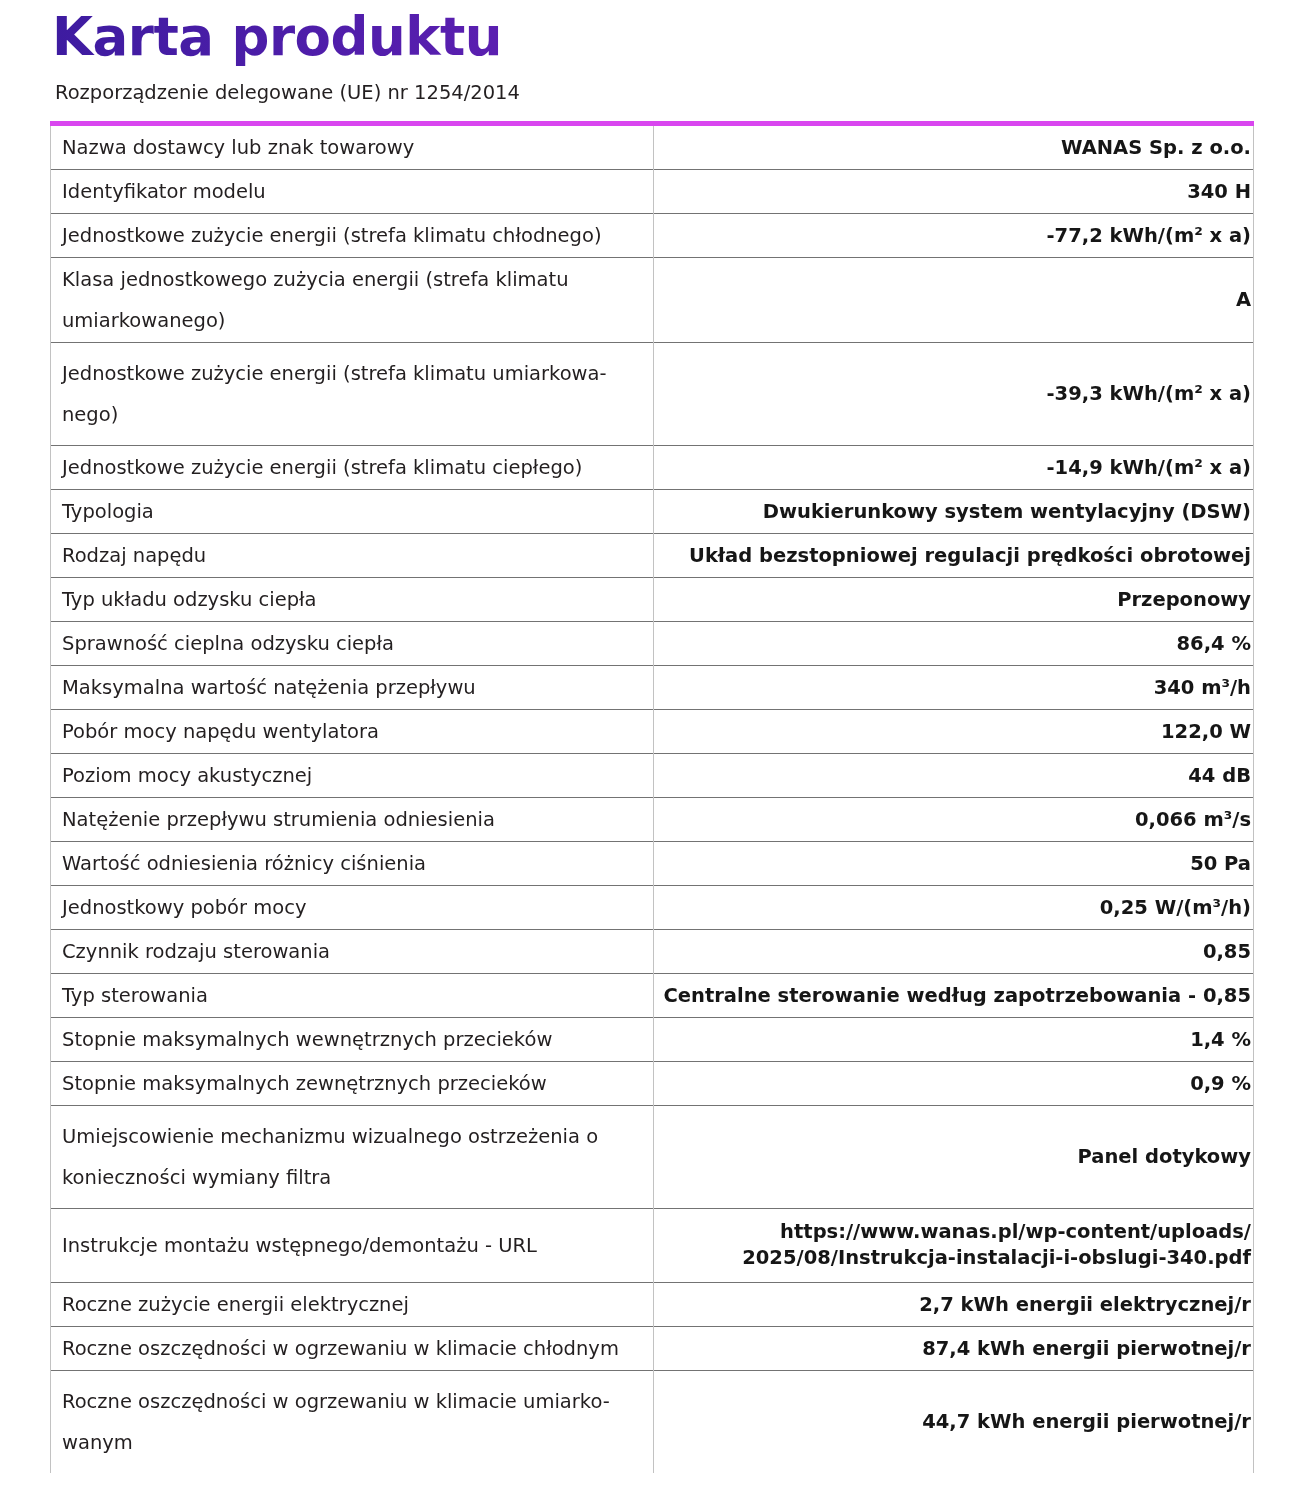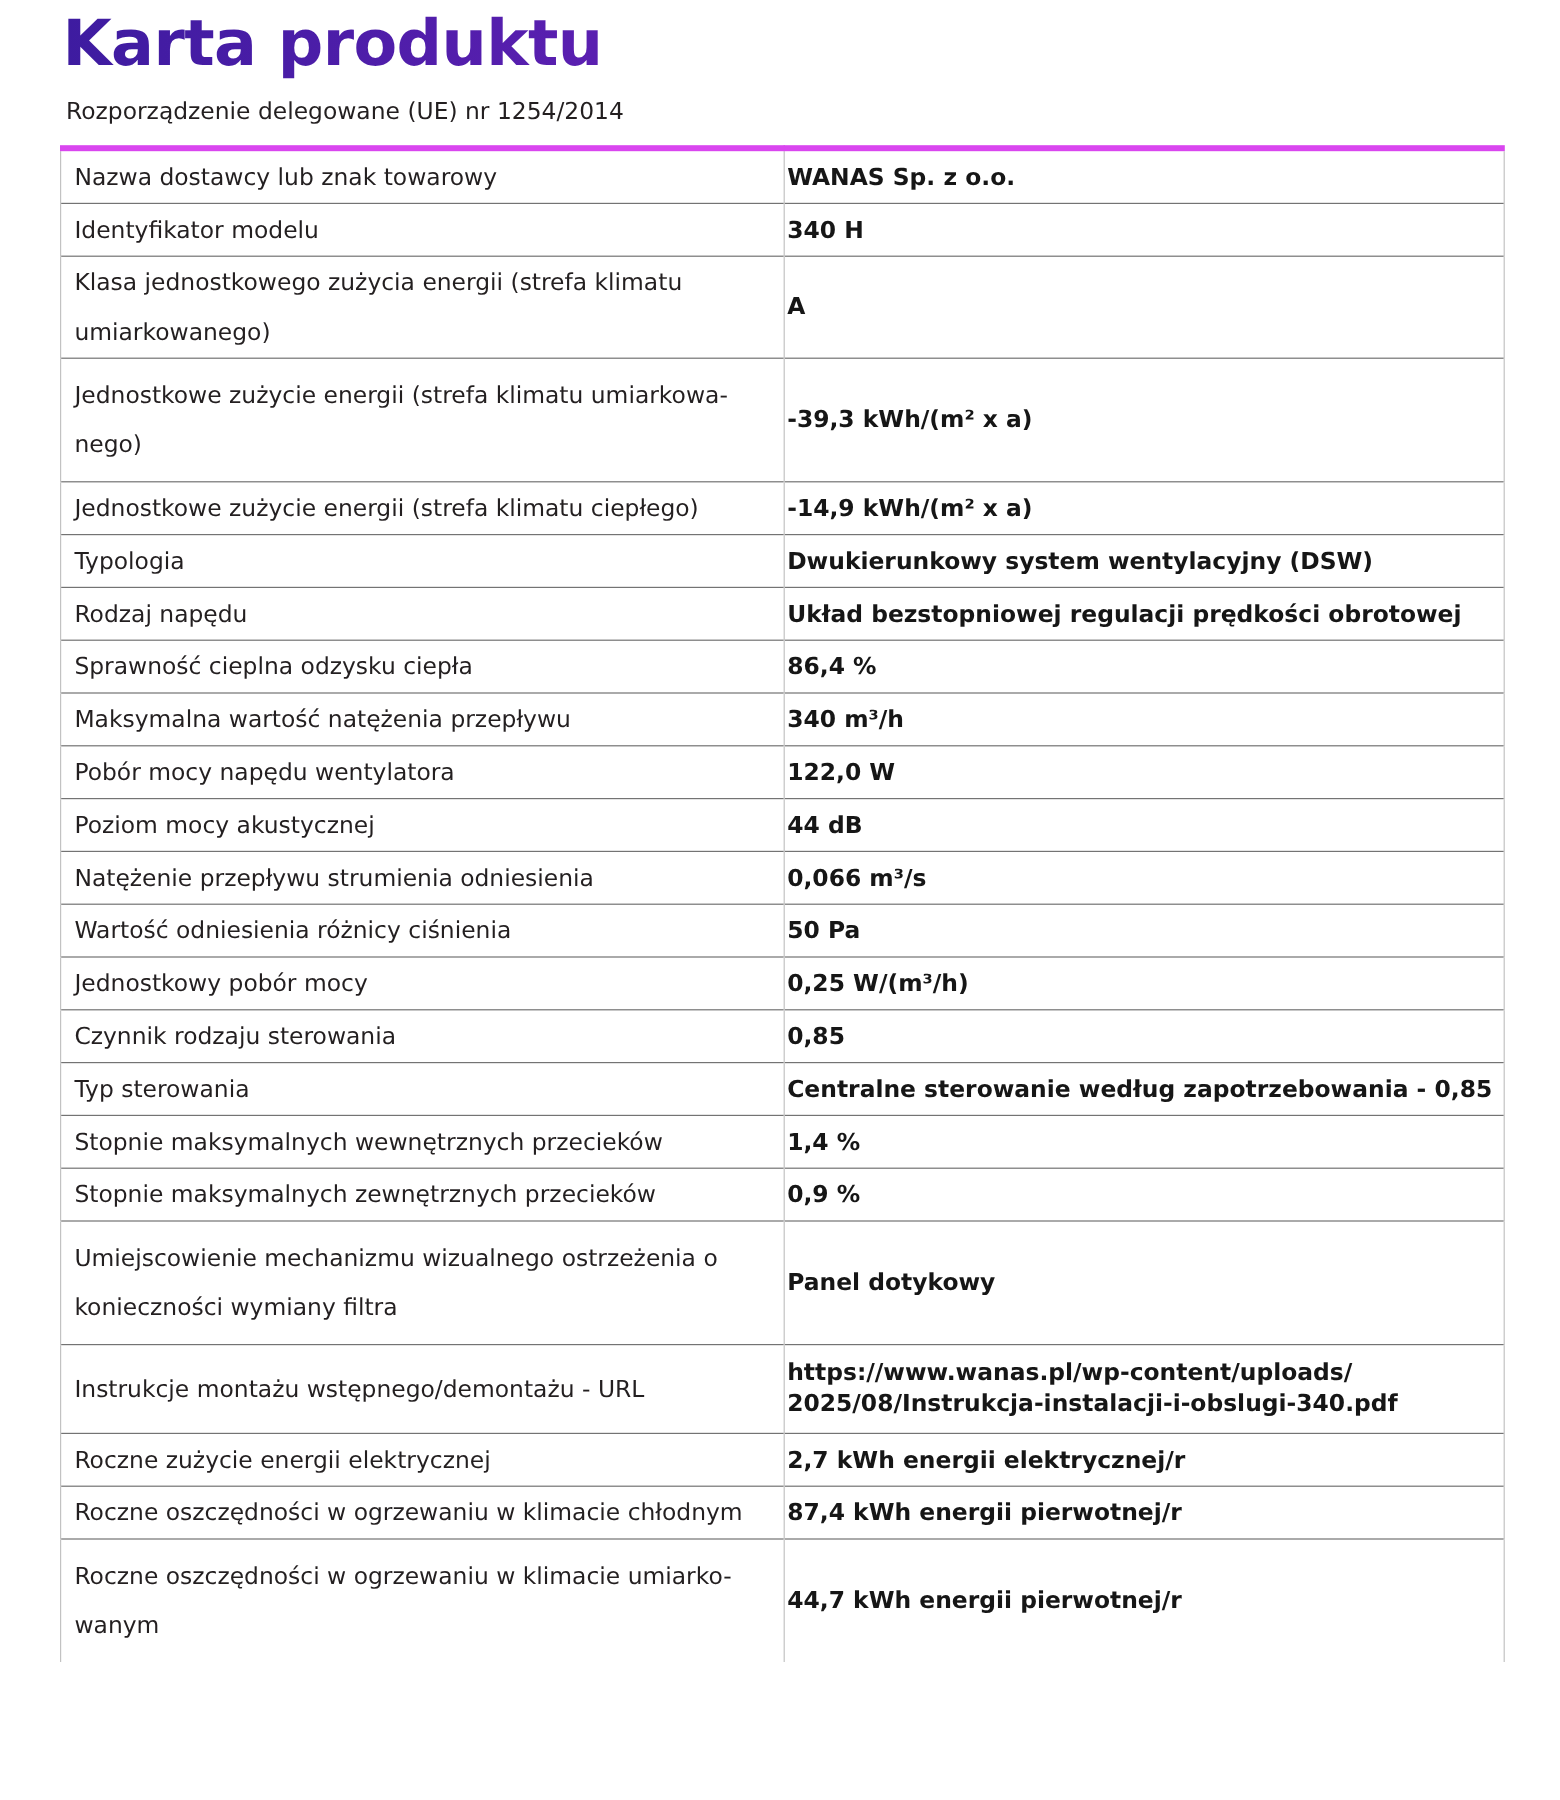--- a/index.html
+++ b/index.html
@@ -70,21 +70,21 @@
     font-weight: normal;
     color: #231f20;
     padding: 1px 10px 1px 11px;
     white-space: pre-line;
   }
   .cell-value {
     font-size: 19.5px;
     line-height: 41px;
     font-weight: bold;
     color: #161616;
-    text-align: left;
+    text-align: right;
     padding: 1px 2px;
     white-space: pre-line;
   }
   
   tr.tall .cell-label,
   tr.tall .cell-value {
     line-height: 41px;
   }
   tr.tall td {
     padding-top: 9px;
@@ -132,20 +132,28 @@
         <tr>
           <td>
             <div class="cell-label">Identyfikator modelu</div>
           </td>
           <td class="v-cell">
             <div class="cell-value">340 H</div>
           </td>
         </tr>
         <tr>
           <td>
+            <div class="cell-label">Jednostkowe zużycie energii (strefa klimatu chłodnego)</div>
+          </td>
+          <td class="v-cell">
+            <div class="cell-value">-77,2 kWh/(m² x a)</div>
+          </td>
+        </tr>
+        <tr>
+          <td>
             <div class="cell-label">Klasa jednostkowego zużycia energii (strefa klimatu umiarkowanego)</div>
           </td>
           <td class="v-cell">
             <div class="cell-value">A</div>
           </td>
         </tr>
         <tr class="tall tall-label">
           <td>
             <div class="cell-label">Jednostkowe zużycie energii (strefa klimatu umiarkowa-
 nego)</div>
@@ -173,20 +181,28 @@
         <tr>
           <td>
             <div class="cell-label">Rodzaj napędu</div>
           </td>
           <td class="v-cell">
             <div class="cell-value">Układ bezstopniowej regulacji prędkości obrotowej</div>
           </td>
         </tr>
         <tr>
           <td>
+            <div class="cell-label">Typ układu odzysku ciepła</div>
+          </td>
+          <td class="v-cell">
+            <div class="cell-value">Przeponowy</div>
+          </td>
+        </tr>
+        <tr>
+          <td>
             <div class="cell-label">Sprawność cieplna odzysku ciepła</div>
           </td>
           <td class="v-cell">
             <div class="cell-value">86,4 %</div>
           </td>
         </tr>
         <tr>
           <td>
             <div class="cell-label">Maksymalna wartość natężenia przepływu</div>
           </td>

